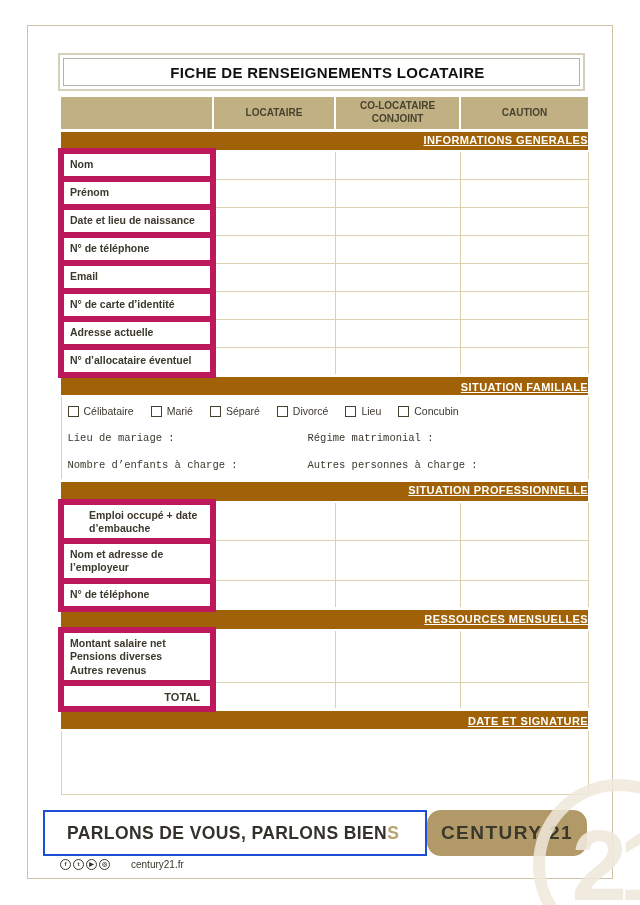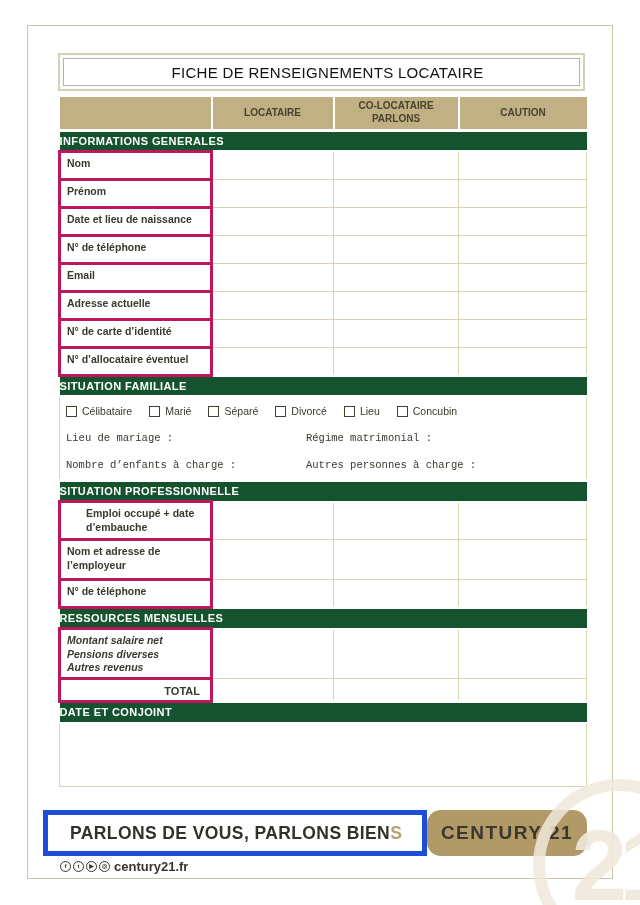--- a/index.html
+++ b/index.html
@@ -12,88 +12,88 @@
     position:absolute; left:27px; top:25px; width:584px; height:852px;
     border:1px solid #ccc4a6; pointer-events:none;
   }
   
   .title-outer {
     position:absolute; left:58px; top:53px; width:527px;
     border:2px solid #d6d0b8; padding:3px; box-sizing:border-box; background:#fff;
   }
   .title-inner {
     border:1px solid #b3b3a8; text-align:center; padding:5px 0 4px 12px;
-    font-size:15px; font-weight:normal; color:#111; letter-spacing:0.3px;
+    font-size:15px; font-weight:bold; color:#111; letter-spacing:0.3px;
   }
   
   table.form {
     position:absolute; left:58px; top:97px; width:527px;
     border-collapse:collapse; table-layout:fixed;
   }
   td { box-sizing:border-box; }
   td.th {
     background:#c0b083; color:#48432f; font-weight:bold; font-size:10px;
     text-align:center; vertical-align:middle; height:33px; line-height:1.25;
     border-left:2px solid #fff; padding:2px 6px;
   }
   td.th.corner { border-left:none; }
   td.bar {
-    background:#14532d; color:#ffffff; font-weight:bold; font-size:11px;
-    text-align:left; height:21px; letter-spacing:0.4px;
-    border-top:3px solid #fff; border-bottom:2px solid #fff; padding:0;
+    background:#a16207; color:#ffffff; font-weight:bold; font-size:11px;
+    text-align:right; height:21px; letter-spacing:0.4px;
+    border-top:3px solid #fff; border-bottom:2px solid #fff; padding:0;text-decoration:underline;
   }
   td.lbl {
-    border:3px solid #be185d; font-size:10.5px; font-weight:bold;
+    border:6px solid #be185d; font-size:10.5px; font-weight:bold;
     color:#3b382d; vertical-align:top; padding:4px 6px 2px 6px; line-height:1.3;
   }
   td.cell { border:1px solid #dbd2b2; background:#fff; }
   tr.r28 td { height:28px; }
   tr.r38 td { height:38px;padding-left:25px; }
   tr.r40 td { height:40px; }
-  tr.r46 td { height:46px;font-style:italic; }
+  tr.r46 td { height:46px; }
   tr.r22 td { height:22px;padding-left:43px; }
   td.lbl.total { text-align:right; padding-right:10px; font-size:11px; vertical-align:middle; }
   td.fam {
     border-left:1px solid #dbd2b2; border-right:1px solid #dbd2b2;
     padding:6px 4px 8px 4px; font-size:10.5px; font-weight:normal; color:#3b382d;
     vertical-align:top;
   }
   .chk-row { display:flex; align-items:flex-end; margin:2px 0 0 2px; }
   .chk-item { display:flex; align-items:center; margin-right:17px; white-space:nowrap; }
   .chk-box {
     display:inline-block; width:9px; height:9px; border:1.5px solid #45412f;
     margin-right:5px; background:#fff;
   }
   .fam-line { display:flex; margin-top:15px; margin-left:2px;font-family:Liberation Mono, monospace; }
   .fam-left { width:240px; }
   .sig-row td { height:64px; border:1px solid #dbd2b2; border-top:none; }
   
   .footer-bar { position:absolute; left:43px; top:810px; display:flex; z-index:2; }
   .slogan-box {
-    width:384px; height:46px; background:#fff; border:5px solid #1d4ed8;
+    width:384px; height:46px; background:#fff; border:2px solid #1d4ed8;
     box-sizing:border-box; display:flex; align-items:center; padding-left:22px;
     font-size:17.5px; font-weight:bold; letter-spacing:0.4px; color:#33312a;
     white-space:nowrap;
   }
   .slogan-accent { color:#b8a470; }
   .brand-box {
     width:160px; height:46px; background:#b29968; color:#3a372c;
     display:flex; align-items:center; justify-content:center;
     font-size:19px; font-weight:bold; letter-spacing:1.5px; white-space:nowrap;border-radius:14px;
   }
   .social-row {
     position:absolute; left:60px; top:859px; display:flex; align-items:center;
     z-index:2;
   }
   .soc {
     width:9px; height:9px; border:1px solid #3a362c; border-radius:50%;
     font-size:6px; line-height:9px; text-align:center; color:#3a362c;
     margin-right:2px; font-weight:bold; overflow:hidden;
   }
-  .website { margin-left:2px; font-size:13px; font-weight:bold; color:#3a362c; }
+  .website { margin-left:19px; font-size:10px; font-weight:normal; color:#3a362c; }
   
   .watermark {
     position:absolute; left:533px; top:779px; width:172px; height:172px;
     border-radius:50%; border:12px solid rgba(238,232,219,0.85);
     box-sizing:border-box; display:flex; align-items:center; justify-content:center;
     z-index:5; pointer-events:none;
   }
   .watermark-text {
     font-size:100px; font-weight:bold; letter-spacing:-8px;
     color:rgba(238,232,219,0.9); line-height:1;
@@ -114,21 +114,21 @@
       <col style="width:152px">
         <col style="width:122px">
         <col style="width:125px">
         <col style="width:128px">
     </colgroup>
 
     <tbody>
         <tr>
       <td class="th corner"></td>
       <td class="th">LOCATAIRE</td>
-      <td class="th">CO-LOCATAIRE PARLONS</td>
+      <td class="th">CO-LOCATAIRE CONJOINT</td>
       <td class="th">CAUTION</td>
     </tr>
 
     <tr>
           <td colspan="4" class="bar">INFORMATIONS GENERALES</td>
         </tr>
     <tr class="r28">
       <td class="lbl">Nom</td>
       <td class="cell"></td>
       <td class="cell"></td>
@@ -152,27 +152,27 @@
       <td class="cell"></td>
       <td class="cell"></td>
     </tr>
     <tr class="r28">
       <td class="lbl">Email</td>
       <td class="cell"></td>
       <td class="cell"></td>
       <td class="cell"></td>
     </tr>
     <tr class="r28">
+      <td class="lbl">N° de carte d’identité</td>
+      <td class="cell"></td>
+      <td class="cell"></td>
+      <td class="cell"></td>
+    </tr>
+    <tr class="r28">
       <td class="lbl">Adresse actuelle</td>
-      <td class="cell"></td>
-      <td class="cell"></td>
-      <td class="cell"></td>
-    </tr>
-    <tr class="r28">
-      <td class="lbl">N° de carte d’identité</td>
       <td class="cell"></td>
       <td class="cell"></td>
       <td class="cell"></td>
     </tr>
     <tr class="r28">
       <td class="lbl">N° d’allocataire éventuel</td>
       <td class="cell"></td>
       <td class="cell"></td>
       <td class="cell"></td>
     </tr>
@@ -255,21 +255,21 @@
       <td class="cell"></td>
     </tr>
     <tr class="r22">
       <td class="lbl total">TOTAL</td>
       <td class="cell"></td>
       <td class="cell"></td>
       <td class="cell"></td>
     </tr>
 
     <tr>
-          <td colspan="4" class="bar">DATE ET CONJOINT</td>
+          <td colspan="4" class="bar">DATE ET SIGNATURE</td>
         </tr>
     <tr class="sig-row">
       <td colspan="4"></td>
     </tr>
   </tbody>
     </table>
 
   <div class="footer-bar">
     <div class="slogan-box">
       <span>PARLONS DE VOUS, PARLONS BIEN</span>

